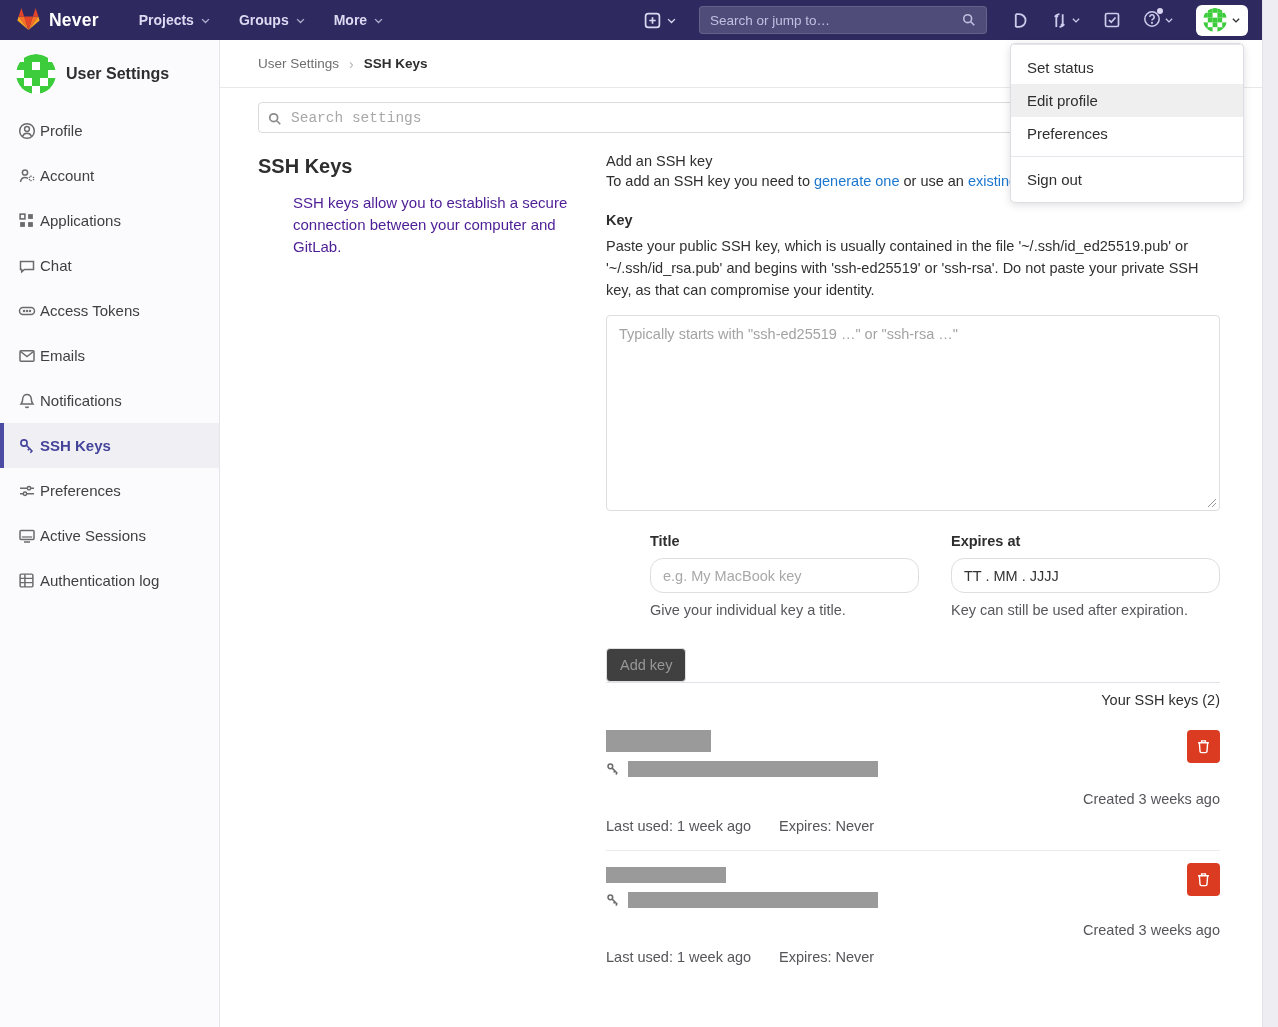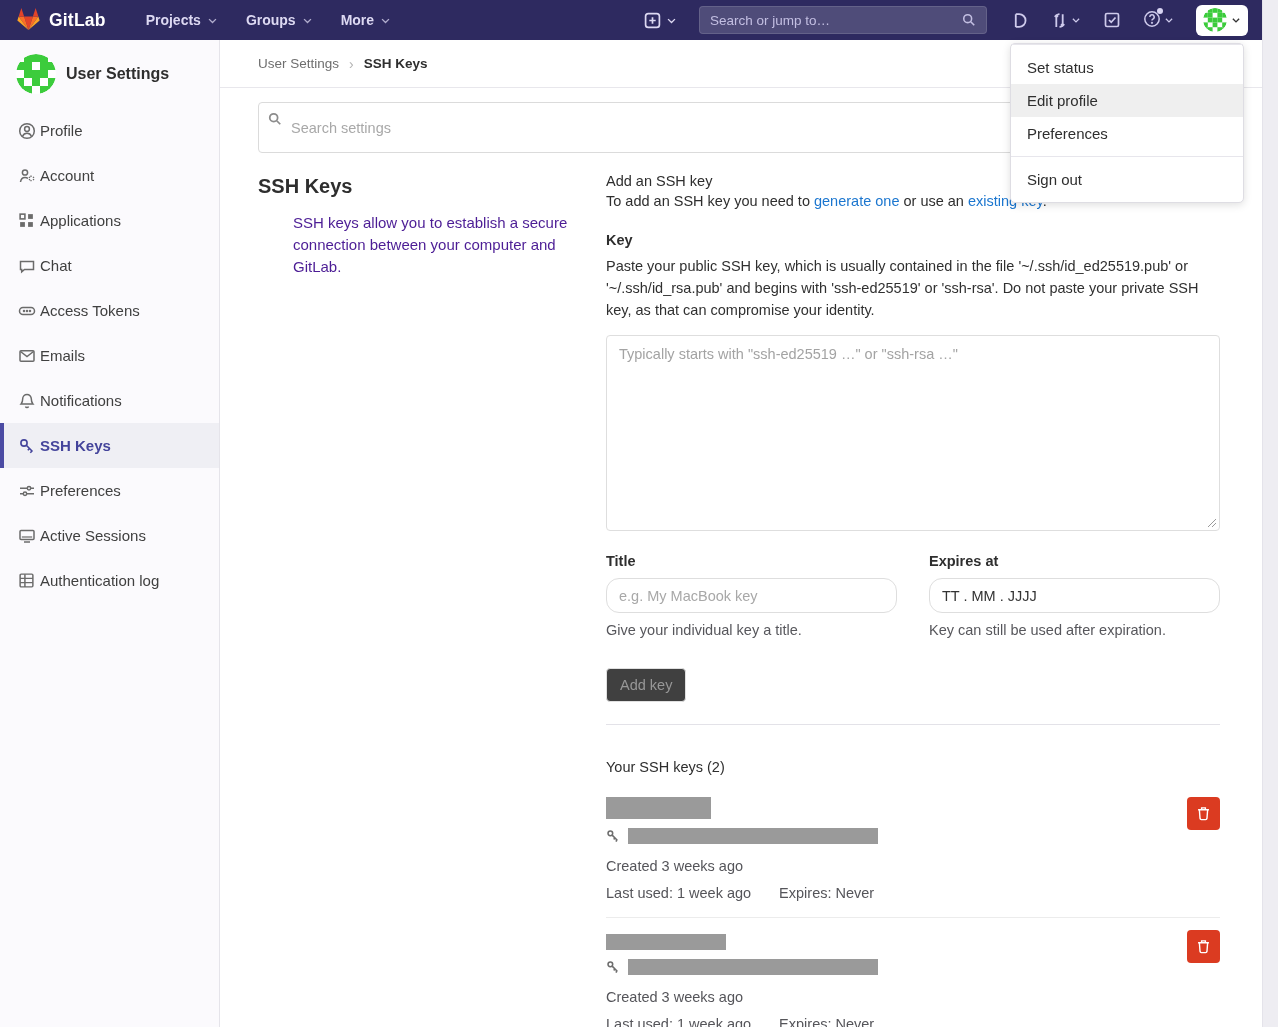--- a/index.html
+++ b/index.html
@@ -53,22 +53,22 @@
   
   .content { flex:1; min-width:0; }
   .breadcrumbs { height:48px; border-bottom:1px solid #e8e7ec; display:flex;
     align-items:center; padding-left:38px; font-size:13.5px; }
   .bc-parent { color:#6e6e6e; cursor:pointer; }
   .bc-sep { color:#b3b3b3; margin:0 10px; font-size:14px; }
   .bc-current { font-weight:700; color:#2e2e2e; }
   .inner { padding:14px 42px 0 38px; }
 
   .settings-search { position:relative; }
-  .settings-search input { width:100%; height:51px; border:1px solid #dbdbdb; border-radius:4px;
-    padding:0 12px 0 32px; font-size:14.5px; font-family:Liberation Sans, sans-serif; color:#333; outline:none; }
+  .settings-search input { width:100%; height:31px; border:1px solid #dbdbdb; border-radius:4px;
+    padding:0 12px 0 32px; font-size:14.5px; font-family:Liberation Mono, monospace; color:#333; outline:none; }
   .settings-search input::placeholder { color:#a8a8a8; }
   .settings-search .mag { position:absolute; left:10px; top:10px; color:#8c8c8c; }
 
   .main-row { display:flex; margin-top:20px; }
   .col-left { width:316px; flex:none; }
   .col-left h1 { font-size:20px; font-weight:700; margin:2px 0 14px; }
   .col-left p { font-size:15px; color:#4c1d95; line-height:1.45;margin-left:35px; }
   .col-right { flex:1; min-width:0; margin-left:32px; }
 
   .h4 { font-size:14.5px; font-weight:400; }
@@ -76,33 +76,33 @@
   a.link { color:#1b76cf; text-decoration:none; cursor:pointer; }
   .field-label { display:block; font-weight:700; margin:20px 0 8px; }
   .key-help { line-height:1.5; color:#303030; overflow-wrap:break-word; word-break:break-word; }
 
   .key-box { position:relative; margin-top:14px; }
   textarea.key-input { width:100%; height:196px; border:1px solid #dedede; border-radius:4px;
     padding:10px 12px; font-family:inherit; font-size:14.5px; color:#333; resize:none; outline:none; display:block; }
   textarea.key-input::placeholder { color:#a3a3a3; }
   .resize-corner { position:absolute; right:3px; bottom:3px; color:#9a9a9a; pointer-events:none; }
 
-  .form-row { display:flex; gap:32px; margin-top:22px; }
+  .form-row { display:flex; gap:32px; margin-top:22px;margin-left:44px; }
   .form-col { flex:1; min-width:0; }
   .form-col .flabel { font-weight:700; display:block; margin-bottom:9px; }
   .form-col input { width:100%; height:35px; border:1px solid #dedede; border-radius:13px;
     padding:0 12px; font-size:14.5px; font-family:inherit; color:#333; outline:none; }
   .form-col input::placeholder { color:#a8a8a8; }
   .hint { margin-top:9px; color:#57575c; font-size:14.5px; }
 
   .add-key-btn { margin-top:30px; height:34px; padding:0 13px; background:#404040;
     border:1px solid #e0e0e0; border-radius:4px; color:#979797; font-size:14.5px;
     font-family:inherit; cursor:not-allowed; }
 
-  .keys-section { margin-top:22px; border-top:1px solid #e3e2e8; padding-top:34px; }
+  .keys-section { border-top:1px solid #e3e2e8; padding-top:9px;text-align:right; }
   .keys-section .h4 { margin-bottom:22px; }
   .key-entry { position:relative; padding-bottom:16px; }
   .key-entry.second { border-top:1px solid #ececec; padding-top:14px; }
   .redact { background:#9a9a9a; }
   .redact.title1 { width:105px; height:22px; }
   .redact.title2 { width:120px; height:16px; margin-top:2px; }
   .redact.fp { width:250px; height:16px; }
   .fp-row { display:flex; align-items:center; gap:8px; margin-top:9px; color:#6d6d6d; }
   .meta1 { margin-top:14px; color:#55555a; }
   .meta2 { margin-top:11px; color:#55555a; display:flex; gap:28px; }
@@ -164,21 +164,21 @@
         <svg width="25" height="24" viewBox="0 0 36 36">
           <polygon fill="#e24329" points="18,34.4 11.4,14.2 24.6,14.2"></polygon>
           <polygon fill="#fc6d26" points="18,34.4 11.4,14.2 3.2,14.2"></polygon>
           <polygon fill="#fc6d26" points="18,34.4 24.6,14.2 32.8,14.2"></polygon>
           <polygon fill="#fca326" points="3.2,14.2 1.3,20.2 18,34.4"></polygon>
           <polygon fill="#fca326" points="32.8,14.2 34.7,20.2 18,34.4"></polygon>
           <polygon fill="#e24329" points="3.2,14.2 11.4,14.2 7.3,1.5"></polygon>
           <polygon fill="#e24329" points="32.8,14.2 24.6,14.2 28.7,1.5"></polygon>
         </svg>
       </span>
-      <span class="logo-text">GitLab</span>
+      <span class="logo-text">Never</span>
     </div>
 
     <div class="nav-links">
       <span class="nav-link">
         <span>Projects</span>
         <svg width="11" height="11" viewBox="0 0 16 16" fill="none" stroke="currentColor" stroke-width="2">
             <path d="M3 6l5 5 5-5"></path>
           </svg>
       </span>
       <span class="nav-link">

